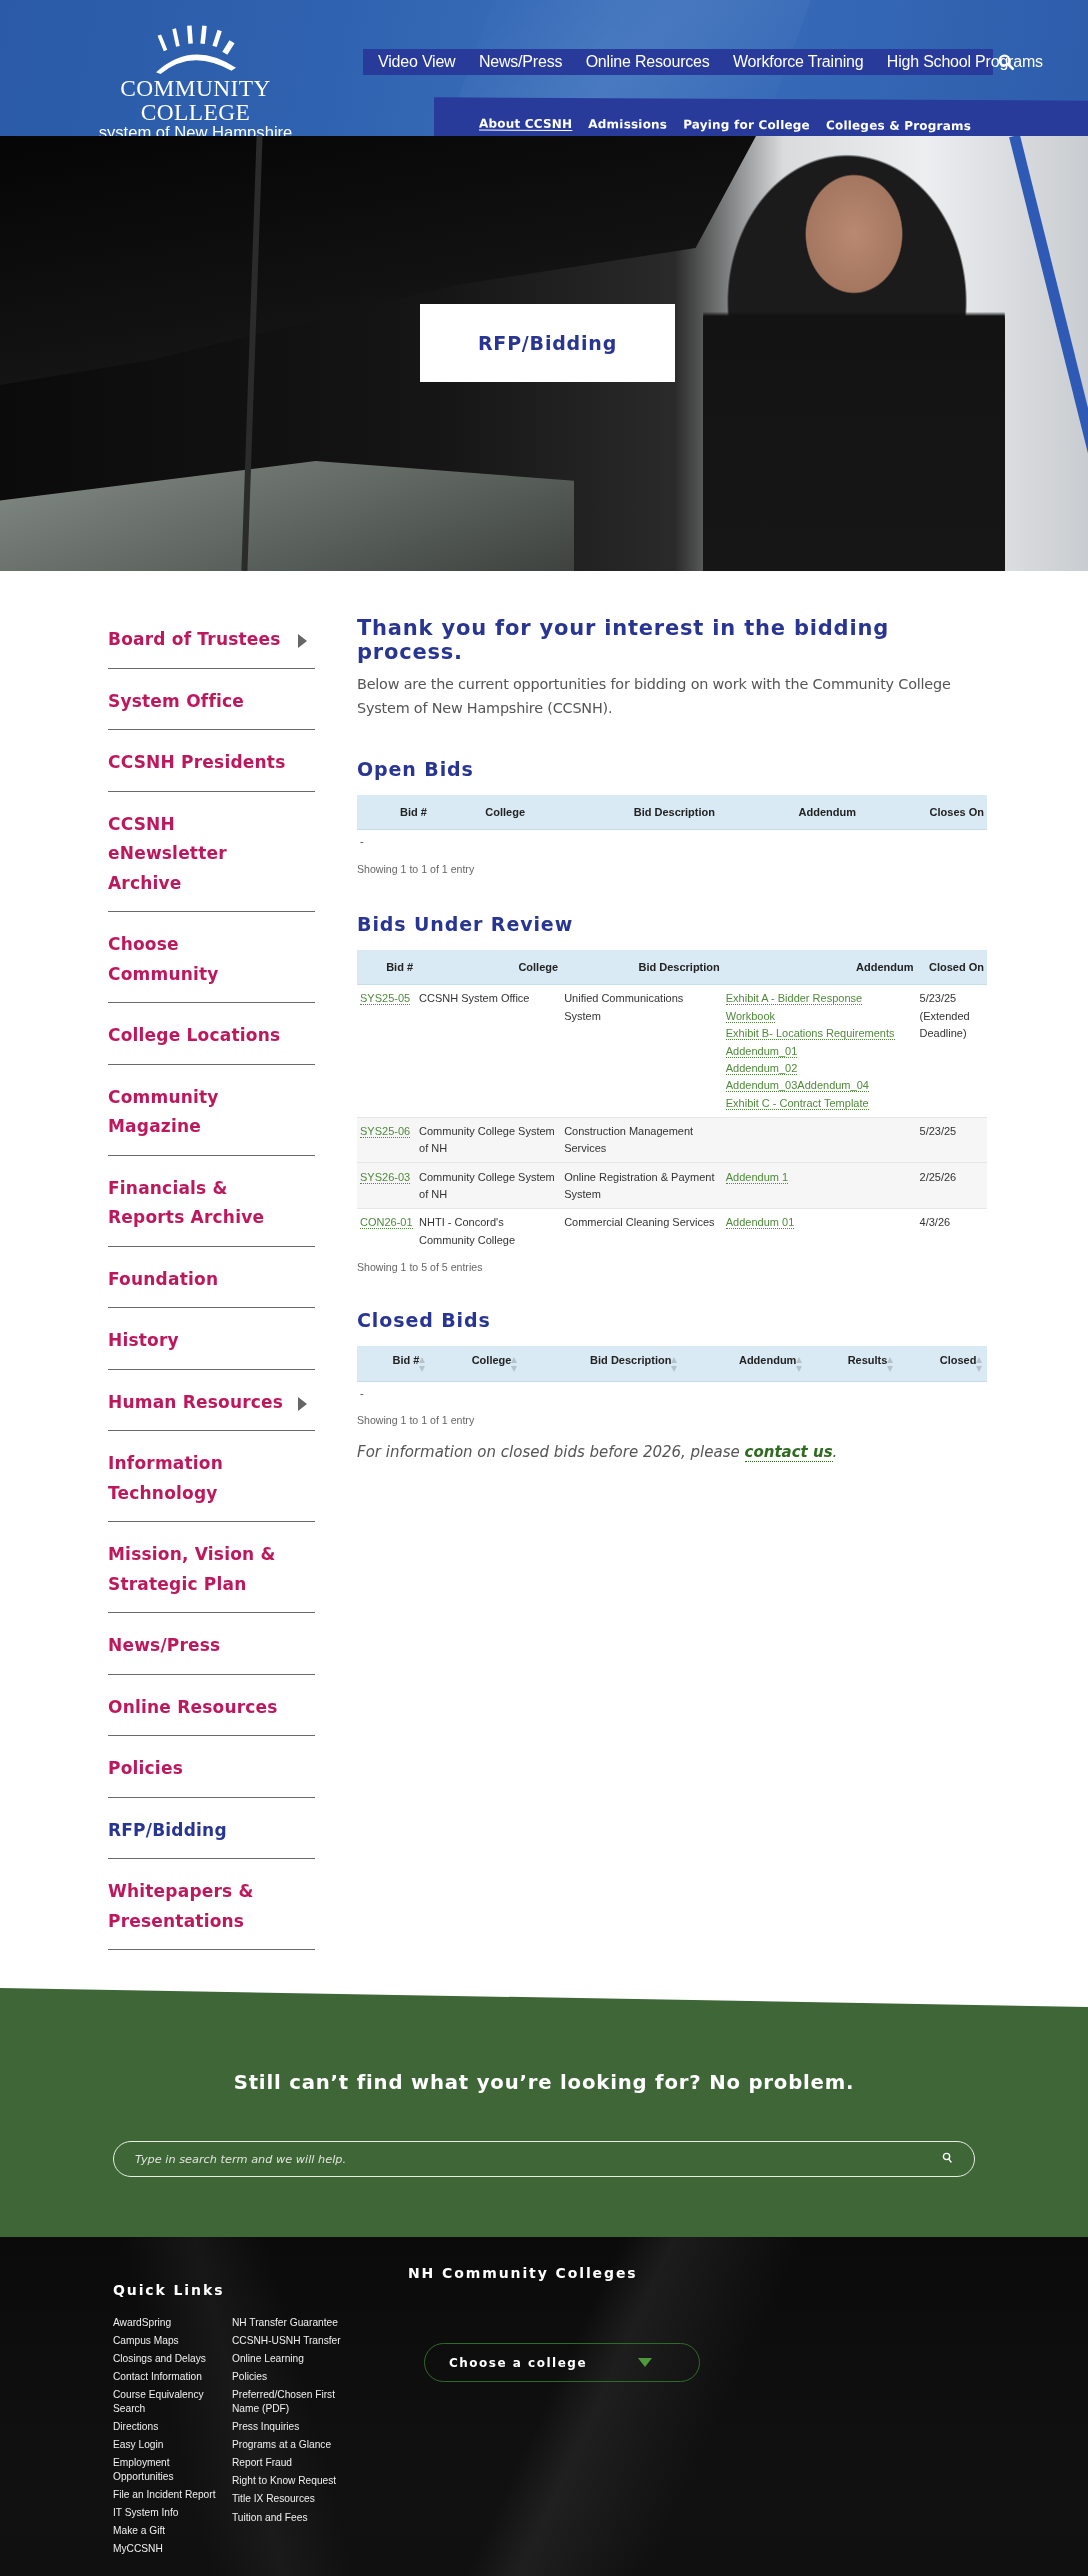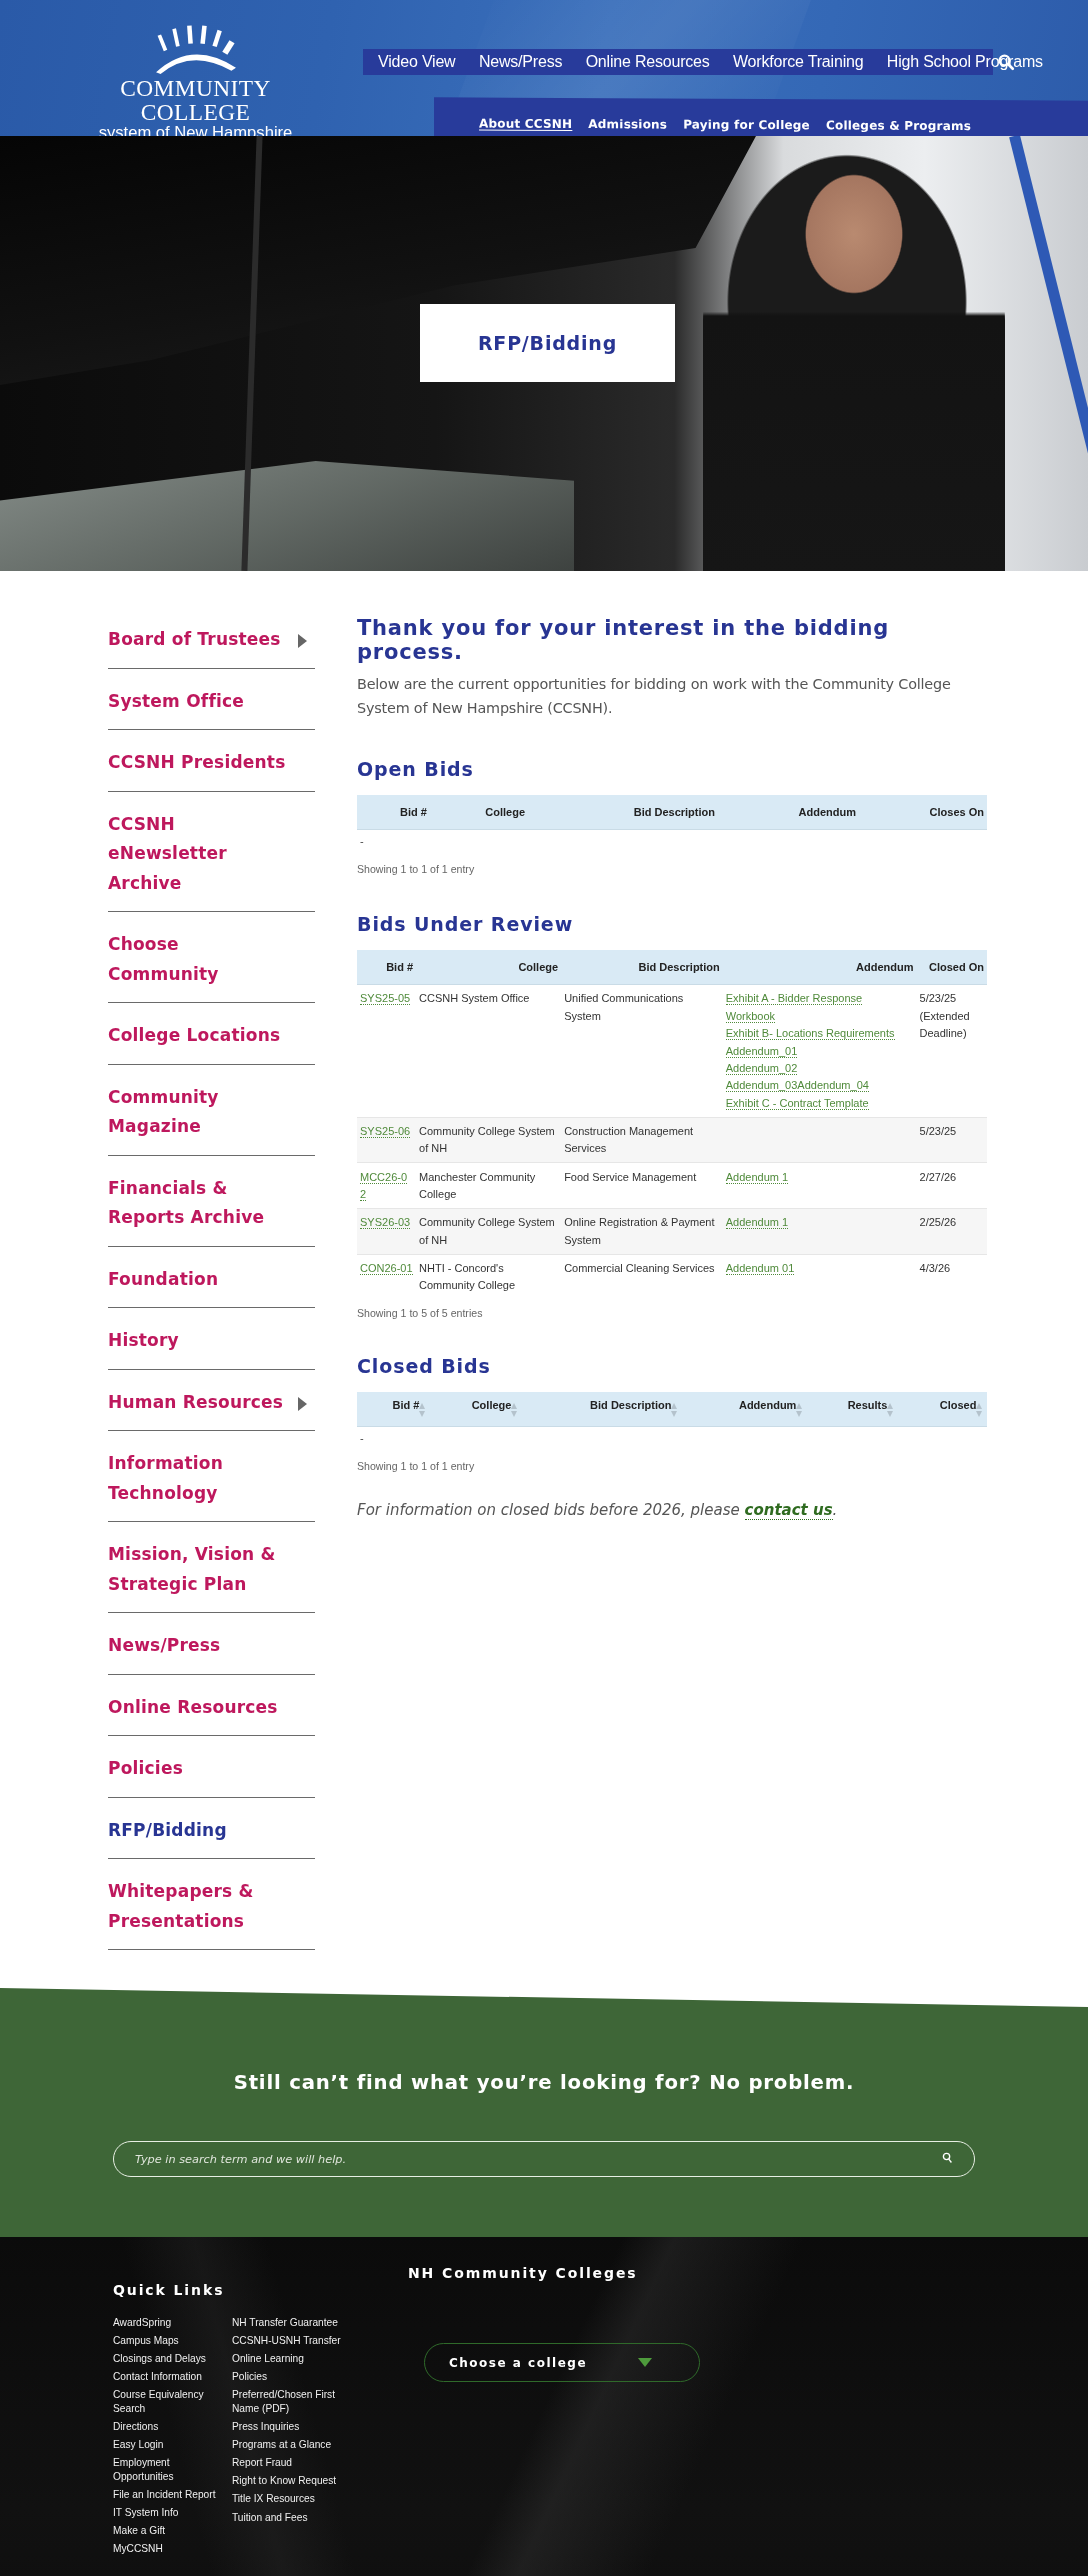--- a/index.html
+++ b/index.html
@@ -103,21 +103,21 @@
   table.bids tbody tr:last-child td { border-bottom: none; }
   table.bids tbody td.dash { border-bottom: none; padding-top: 3px; color: #444; }
   .glink { color: #4f8a3a; border-bottom: 0.8px dotted #4f8a3a; }
   .addenda a { display: inline; }
   .showing { font-family: "Liberation Sans", sans-serif; font-size: 10.6px; color: #666; margin-top: 7.6px; }
 
   th .sort { display: inline-block; float: right; width: 7.6px; height: 16.6px; position: relative; margin-top: 3px; }
   th .sort::before { content: ""; position: absolute; left: 0; top: 0.8px; border-left: 3.8px solid transparent; border-right: 3.8px solid transparent; border-bottom: 6px solid #b4c2cc; }
   th .sort::after { content: ""; position: absolute; left: 0; top: 9px; border-left: 3.8px solid transparent; border-right: 3.8px solid transparent; border-top: 6px solid #b4c2cc; }
 
-  .closed-note { font-family: "DejaVu Sans", sans-serif; font-style: italic; font-size: 15px; color: #555; margin-top: 29px; }
+  .closed-note { font-family: "DejaVu Sans", sans-serif; font-style: italic; font-size: 15px; color: #555; margin-top: 17px; }
   .closed-note a { font-weight: bold; color: #2f6b20; border-bottom: 1.5px dotted #2f6b20; }
 
   
   .green-band {
     position: relative; width: 1088px; height: 287px; background: #3e6637;
     clip-path: polygon(0 15px, 100% 34px, 100% 100%, 0 100%);
     margin-top: 0;
   }
   .green-band h2 { position: absolute; top: 98px; width: 1088px; text-align: center; font-family: "DejaVu Sans", sans-serif; font-weight: bold; font-size: 19.7px; color: #fff; letter-spacing: 0.8px; }
   .green-search {
@@ -332,27 +332,20 @@
             </td>
             <td style="width:68px">5/23/25 (Extended Deadline)</td>
           </tr>
           <tr class="alt">
             <td><a class="glink">SYS25-06</a></td>
             <td>Community College System of NH</td>
             <td>Construction Management Services</td>
             <td></td>
             <td>5/23/25</td>
           </tr>
-          <tr>
-            <td><a class="glink" style="word-break:break-all">MCC26-02</a></td>
-            <td>Manchester Community College</td>
-            <td>Food Service Management</td>
-            <td><a class="glink">Addendum 1</a></td>
-            <td>2/27/26</td>
-          </tr>
           <tr class="alt">
             <td><a class="glink">SYS26-03</a></td>
             <td>Community College System of NH</td>
             <td>Online Registration &amp; Payment System</td>
             <td><a class="glink">Addendum 1</a></td>
             <td>2/25/26</td>
           </tr>
           <tr>
             <td><a class="glink" style="word-break:break-all">CON26-01</a></td>
             <td>NHTI - Concord's Community College</td>

